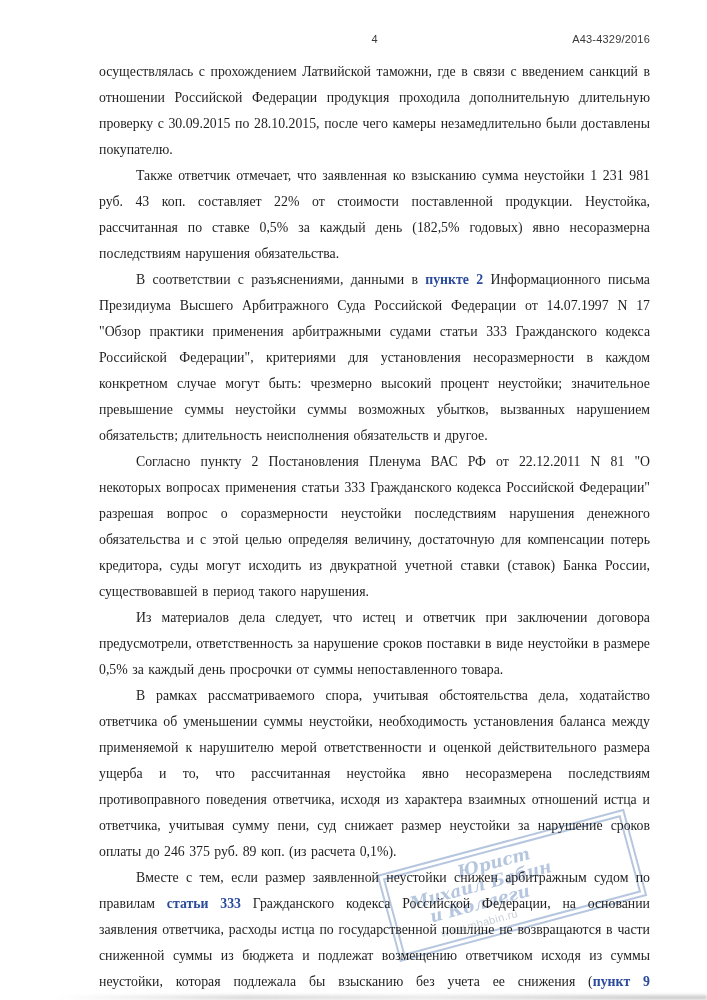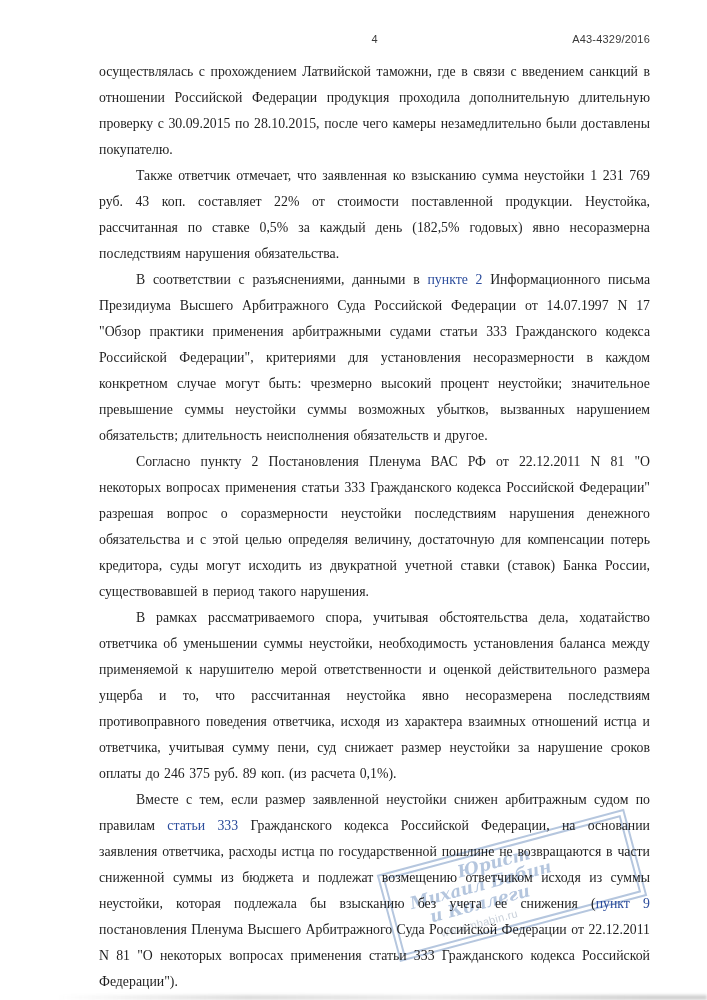--- a/index.html
+++ b/index.html
@@ -31,21 +31,21 @@
     top:59px;left:99px;width:551px;
     font-size:13.8px;
     line-height:26px;
     text-align:justify;
     color:#1e1e1e;
     z-index:2;
     word-spacing:1px;
   }
   .doc-body p{margin:0;padding:0;}
   .doc-body p.indent{text-indent:37px;}
-  .ref-link{color:var(--link-color,#2a4b9b);cursor:pointer;}
+  .ref-link{color:var(--link-color,#2a4b9b);cursor:pointer;font-weight:bold;}
   
   .stamp{
     position:absolute;
     left:400px;top:872px;
     width:252px;height:86px;
     transform-origin:0 100%;
     transform:rotate(-15deg);
     border:2px solid var(--stamp-color,#9db4d4);
     opacity:.75;
     z-index:1;
@@ -87,23 +87,24 @@
 
 <div class="page">
 
   <div class="header">
     <span class="page-num">4</span>
     <span class="case-num">А43-4329/2016</span>
   </div>
 
   <div class="doc-body">
       <p class=""><span>осуществлялась с прохождением Латвийской таможни, где в связи с введением санкций в отношении Российской Федерации продукция проходила дополнительную длительную проверку с 30.09.2015 по 28.10.2015, после чего камеры незамедлительно были доставлены покупателю.</span></p>
-      <p class="indent"><span>Также ответчик отмечает, что заявленная ко взысканию сумма неустойки 1 231 769 руб. 43 коп. составляет 22% от стоимости поставленной продукции. Неустойка, рассчитанная по ставке 0,5% за каждый день (182,5% годовых) явно несоразмерна последствиям нарушения обязательства.</span></p>
+      <p class="indent"><span>Также ответчик отмечает, что заявленная ко взысканию сумма неустойки 1 231 981 руб. 43 коп. составляет 22% от стоимости поставленной продукции. Неустойка, рассчитанная по ставке 0,5% за каждый день (182,5% годовых) явно несоразмерна последствиям нарушения обязательства.</span></p>
       <p class="indent"><span>В соответствии с разъяснениями, данными в </span><span class="ref-link">пункте 2</span><span> Информационного письма Президиума Высшего Арбитражного Суда Российской Федерации от 14.07.1997 N 17 "Обзор практики применения арбитражными судами статьи 333 Гражданского кодекса Российской Федерации", критериями для установления несоразмерности в каждом конкретном случае могут быть: чрезмерно высокий процент неустойки; значительное превышение суммы неустойки суммы возможных убытков, вызванных нарушением обязательств; длительность неисполнения обязательств и другое.</span></p>
       <p class="indent"><span>Согласно пункту 2 Постановления Пленума ВАС РФ от 22.12.2011 N 81 "О некоторых вопросах применения статьи 333 Гражданского кодекса Российской Федерации" разрешая вопрос о соразмерности неустойки последствиям нарушения денежного обязательства и с этой целью определяя величину, достаточную для компенсации потерь кредитора, суды могут исходить из двукратной учетной ставки (ставок) Банка России, существовавшей в период такого нарушения.</span></p>
+      <p class="indent"><span>Из материалов дела следует, что истец и ответчик при заключении договора предусмотрели, ответственность за нарушение сроков поставки в виде неустойки в размере 0,5% за каждый день просрочки от суммы непоставленного товара.</span></p>
       <p class="indent"><span>В рамках рассматриваемого спора, учитывая обстоятельства дела, ходатайство ответчика об уменьшении суммы неустойки, необходимость установления баланса между применяемой к нарушителю мерой ответственности и оценкой действительного размера ущерба и то, что рассчитанная неустойка явно несоразмерена последствиям противоправного поведения ответчика, исходя из характера взаимных отношений истца и ответчика, учитывая сумму пени, суд снижает размер неустойки за нарушение сроков оплаты до 246 375 руб. 89 коп. (из расчета 0,1%).</span></p>
       <p class="indent"><span>Вместе с тем, если размер заявленной неустойки снижен арбитражным судом по правилам </span><span class="ref-link">статьи 333</span><span> Гражданского кодекса Российской Федерации, на основании заявления ответчика, расходы истца по государственной пошлине не возвращаются в части сниженной суммы из бюджета и подлежат возмещению ответчиком исходя из суммы неустойки, которая подлежала бы взысканию без учета ее снижения (</span><span class="ref-link">пункт 9</span><span> постановления Пленума Высшего Арбитражного Суда Российской Федерации от 22.12.2011 N 81 "О некоторых вопросах применения статьи 333 Гражданского кодекса Российской Федерации").</span></p>
       <p class="indent"><span>Таким образом, с ответчика в пользу истца взыскиваются расходы по госпошлине в сумме 25 319руб. 00коп. (без учета применения статьи 333 ГК РФ).</span></p>
     </div>
 
   <div class="stamp">
     <div class="stamp-inner">
       <div class="stamp-text">
         <div class="stamp-line-1">Юрист</div>
         <div class="stamp-line-2">Михаил Бабин</div>

